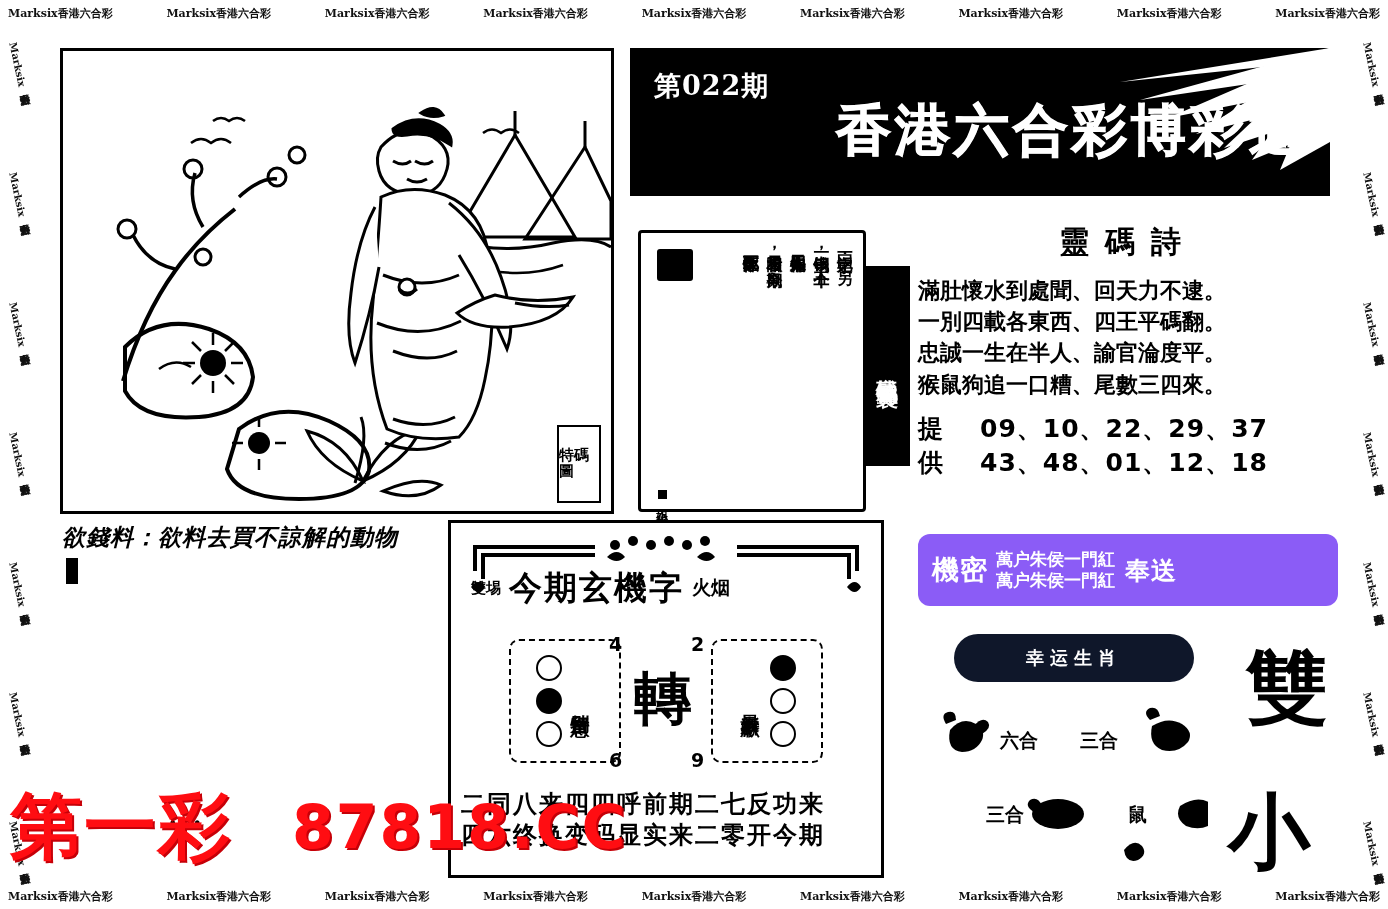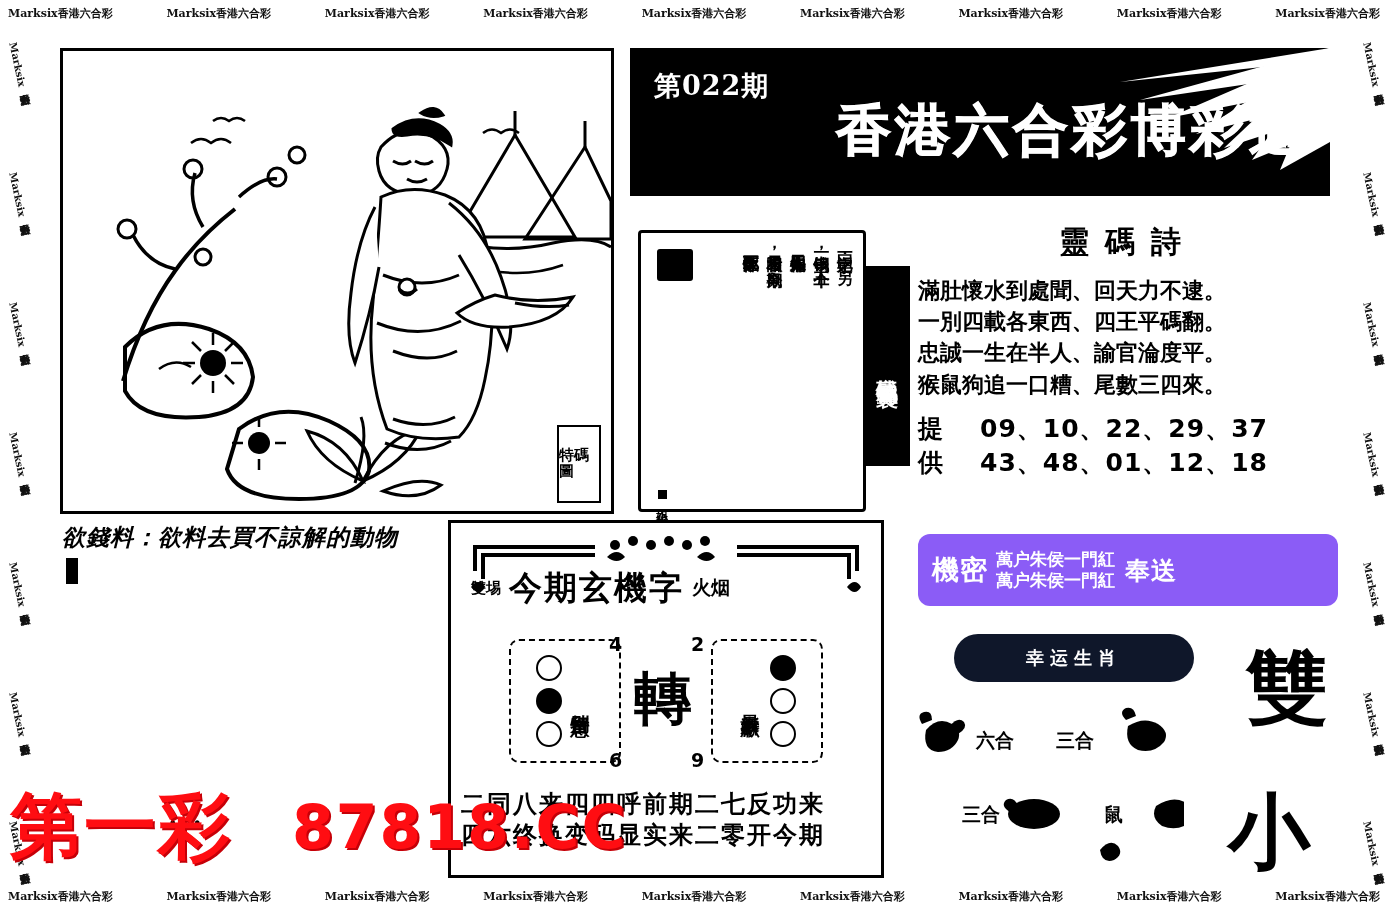--- a/index.html
+++ b/index.html
@@ -173,21 +173,21 @@
 
   
   .lucky{
     position:absolute;left:916px;top:612px;width:240px;height:48px;
     background:#0f172a;border-radius:24px;color:#fff;
     display:flex;align-items:center;justify-content:center;
     font-size:18px;font-weight:bold;letter-spacing:6px;
     font-family:"DejaVu Serif","Liberation Serif",serif;
   }
   .zodiac-area{
-    position:absolute;left:866px;top:668px;width:280px;height:180px;
+    position:absolute;left:890px;top:668px;width:280px;height:180px;
   }
   .z-item{position:absolute;font-size:19px;font-weight:bold;
     font-family:"DejaVu Serif","Liberation Serif",serif;}
 
   
   .bigchar{
     position:absolute;right:22px;
     font-size:82px;font-weight:bold;color:#000;
     font-family:"DejaVu Serif","Liberation Serif",serif;
     line-height:1;

